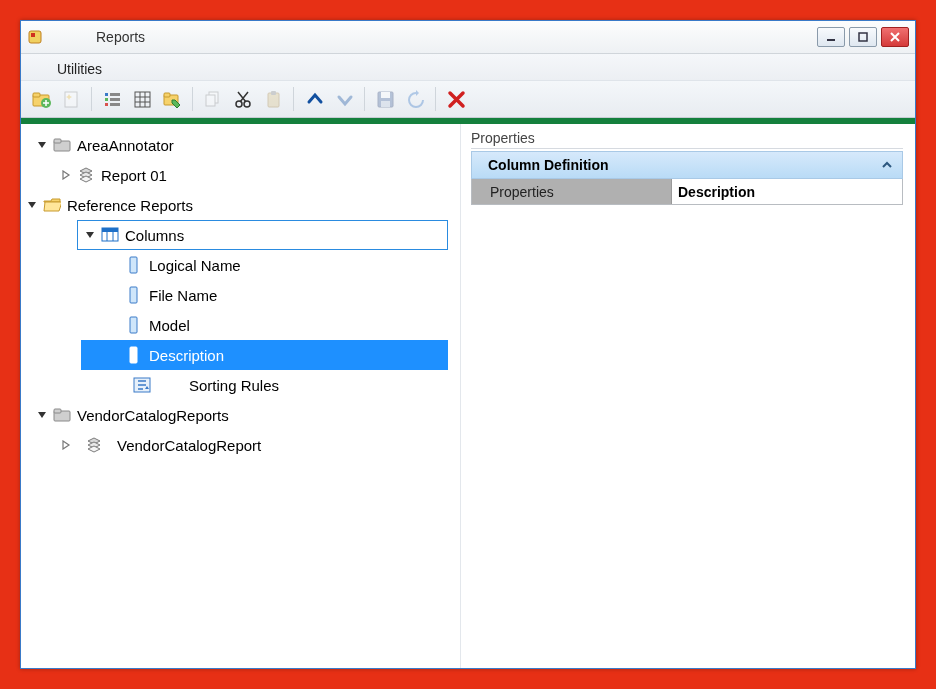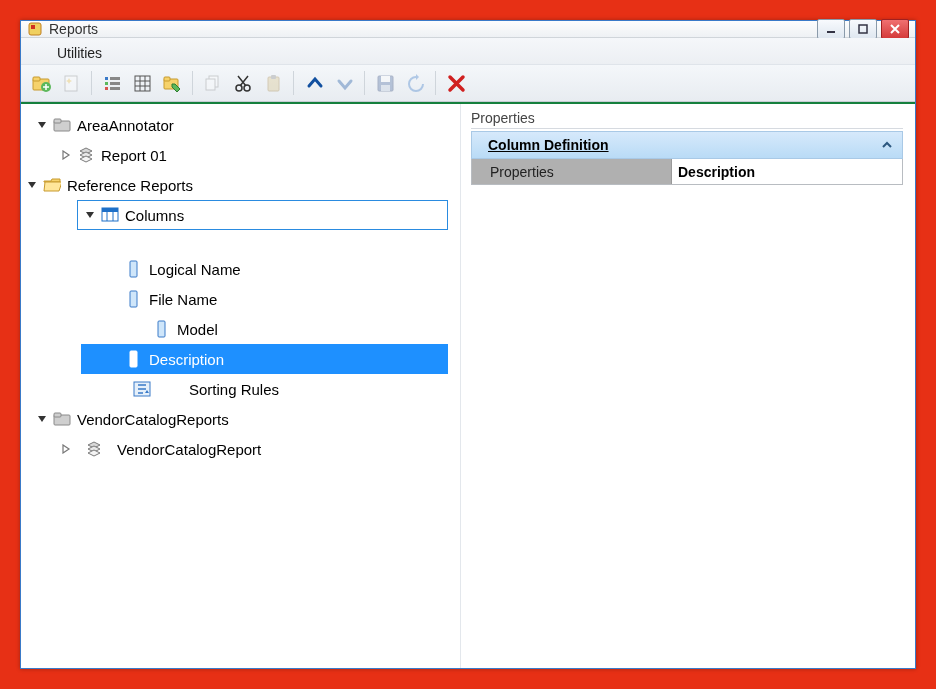--- a/index.html
+++ b/index.html
@@ -20,21 +20,22 @@
     display: flex;
     flex-direction: column;
     box-shadow: 0 0 4px rgba(0,0,0,0.3);
   }
   .titlebar {
     height: 17px;
     background: linear-gradient(#fdfdfd, #eef1f4);
     border-bottom: 1px solid #d0d5da;
     display: flex;
     align-items: center;
-    padding: 0 6px;
+    padding: 16px 6px;
+    gap: 47px;
   }
   .titlebar .app-icon {
     width: 16px; height: 16px;
     margin-right: 6px;
     display: inline-flex; align-items: center; justify-content: center;
   }
   .titlebar .title { flex: 1; color: #333; font-size: 14px; }
   .win-controls { display: flex; gap: 4px; }
   .win-btn {
     width: 28px; height: 20px;
@@ -73,21 +74,21 @@
     border-radius: 2px;
   }
   .tb-btn.disabled svg { opacity: 0.35; }
   .tb-sep { width: 1px; height: 24px; background: #cfd5db; margin: 0 4px; }
 
   .content {
     flex: 1;
     display: flex;
     background: #fff;
     overflow: hidden;
-    border-top: 2px solid #15803d;
+    border-top: 6px solid #15803d;
   }
   .tree-panel {
     width: 440px;
     padding: 6px 0;
     overflow: auto;
     border-right: 1px solid #e3e7ec;
   }
   .tree { list-style: none; margin: 0; padding: 0; }
   .tree-row {
     display: flex; align-items: center;
@@ -121,21 +122,20 @@
   }
   .prop-panel .section-label { color: #444; font-size: 14px; margin-bottom: 2px; border-bottom: 1px solid #d6dae0; padding-bottom: 2px; }
   .prop-header {
     background: linear-gradient(#d6e9fb,#b9dbf6);
     border: 1px solid #a9c9e6;
     height: 28px;
     display: flex; align-items: center;
     padding: 0 8px 0 16px;
     font-weight: bold;
     margin-top: 2px;
-    text-decoration: underline;
   }
   .prop-header .chev {
     margin-left: auto; color: #2c577f;
     display: inline-flex;
   }
   .prop-row {
     display: flex; height: 26px;
     border: 1px solid #b8bcc1;
     border-top: none;
   }
@@ -312,39 +312,39 @@
                 <path d="M1 2 L9 2 L5 8 Z" fill="#333"></path>
               </svg>
             </span>
             <span class="ticon">
               <svg width="18" height="18">
                 <use href="#ti-columns-grid"></use>
               </svg>
             </span>
             <span class="label">Columns</span>
           </div>
-          <div class="tree-row" style="padding-left: 86px; margin-top: 24px;">
-            <span class="expander"></span>
-            <span class="ticon">
-              <svg width="18" height="18">
-                <use href="#ti-column-item"></use>
-              </svg>
-            </span>
-            <span class="label">Logical Name</span>
-          </div>
           <div class="tree-row" style="padding-left: 86px;">
             <span class="expander"></span>
             <span class="ticon">
               <svg width="18" height="18">
                 <use href="#ti-column-item"></use>
               </svg>
             </span>
+            <span class="label">Logical Name</span>
+          </div>
+          <div class="tree-row" style="padding-left: 86px;">
+            <span class="expander"></span>
+            <span class="ticon">
+              <svg width="18" height="18">
+                <use href="#ti-column-item"></use>
+              </svg>
+            </span>
             <span class="label">File Name</span>
           </div>
-          <div class="tree-row" style="padding-left: 114px;">
+          <div class="tree-row" style="padding-left: 86px;">
             <span class="expander"></span>
             <span class="ticon">
               <svg width="18" height="18">
                 <use href="#ti-column-item"></use>
               </svg>
             </span>
             <span class="label">Model</span>
           </div>
           <div class="tree-row selected" style="padding-left: 26px; margin-left: 60px; width: calc(100% - 72px);">
             <span class="expander"></span>

